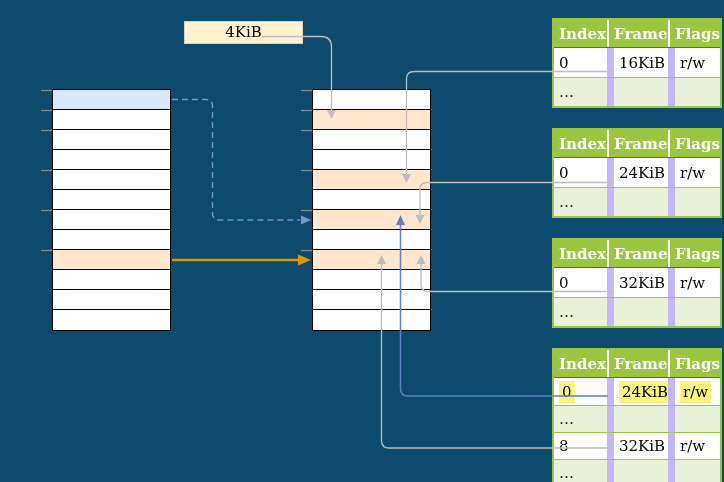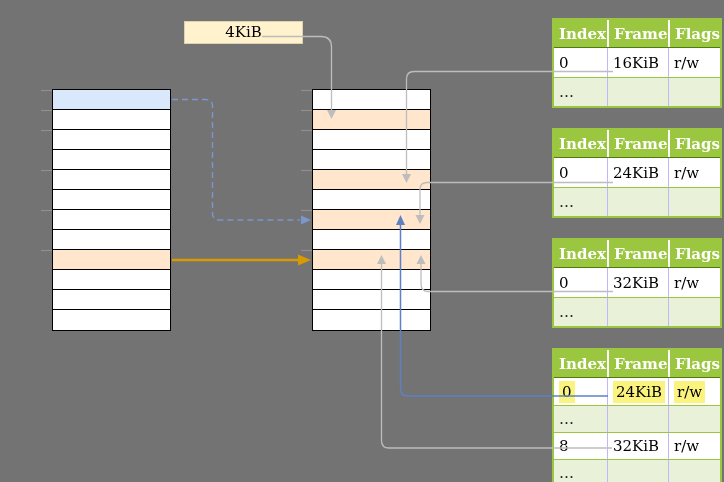--- a/index.html
+++ b/index.html
@@ -1,21 +1,21 @@
 <!DOCTYPE html>
 <html style="--tbl-green: #9bc640; --row-green: #e9f1d8; --blue-fill: #dae8fc; --peach-fill: #ffe6cc; --cream-fill: #fff2cc; --hl-yellow: #faf37e; --arrow-gray: #bdbdbd; --arrow-blue: #5e81c5; --arrow-dash-blue: #7b97cd; --arrow-orange: #d79b00;"><head>
 <meta charset="utf-8">
 <style>
   :root{
     --tbl-green:#9bc640; --row-green:#e9f1d8; --blue-fill:#dae8fc; --peach-fill:#ffe6cc;
     --cream-fill:#fff2cc; --hl-yellow:#faf37e; --arrow-gray:#bdbdbd; --arrow-blue:#5e81c5;
     --arrow-dash-blue:#7b97cd; --arrow-orange:#d79b00;
   }
   html,body{margin:0;padding:0;background:#000;}
-  #page{position:relative;width:724px;height:482px;background:#737373;overflow:hidden;
+  #page{position:relative;width:724px;height:482px;background:#0c4a6e;overflow:hidden;
         font-family:"DejaVu Serif","Liberation Serif",serif;}
   
   .mem-col{position:absolute;top:89px;width:119px;height:242px;box-sizing:border-box;
            border:1px solid #000;}
   .mem-col .mem-row{height:20px;box-sizing:border-box;background:#fff;border-bottom:1px solid #000;}
   .mem-col .mem-row:last-child{border-bottom:none;}
   .mem-row.blue{background:var(--blue-fill);}
   .mem-row.peach{background:var(--peach-fill);}
   #vm-col{left:52px;}
   #pm-col{left:312px;}
@@ -30,21 +30,21 @@
              background:var(--tbl-green);border-bottom:1px solid #4d7c0f;}
   .pt-hcell{display:flex;align-items:center;padding-left:5px;box-sizing:border-box;
             color:#fff;font-weight:bold;font-size:15px;border-left:2px solid #fff;}
   .pt-hcell:first-child{border-left:none;}
   .pt-row{display:grid;grid-template-columns:53px 61px 1fr;height:29px;box-sizing:border-box;
           background:#fff;}
   .pt-row + .pt-row{border-top:1px solid var(--tbl-green);}
   .pt--tall .pt-row{height:27px;}
   .pt-row.alt{background:var(--row-green);}
   .pt-cell{display:flex;align-items:center;padding-left:5px;box-sizing:border-box;
-           font-size:15px;color:#000;border-left:1px solid #c4b5fd;overflow:hidden;}
+           font-size:15px;color:#000;border-left:7px solid #c4b5fd;overflow:hidden;}
   .pt-cell:first-child{border-left:none;}
   .pt-row.alt .pt-cell{color:#222;}
   .hl{background:var(--hl-yellow);padding:2px 3px;}
   #pt1{top:18px;} #pt2{top:128px;} #pt3{top:238px;} #pt4{top:348px;}
   
   #overlay{position:absolute;left:0;top:0;width:724px;height:482px;pointer-events:none;}
   .c-gray{stroke:var(--arrow-gray);stroke-width:1.3;fill:none;}
   .h-gray{fill:var(--arrow-gray);stroke:none;}
   .c-blue{stroke:var(--arrow-blue);stroke-width:1.5;fill:none;}
   .h-blue{fill:var(--arrow-blue);stroke:none;}

